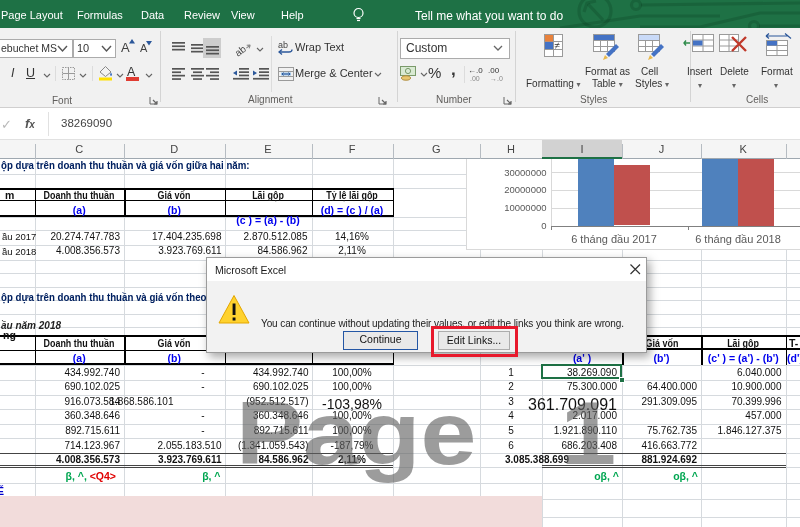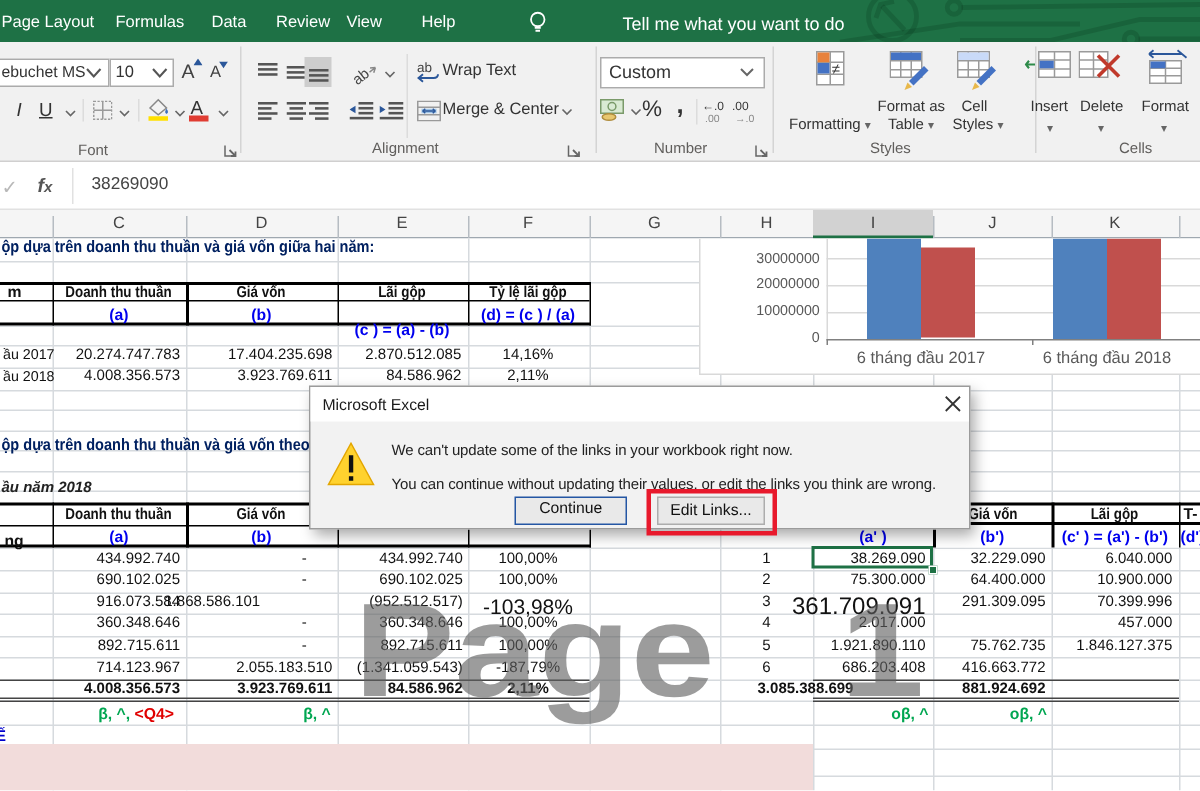--- a/index.html
+++ b/index.html
@@ -404,21 +404,21 @@
 <div class="a" style="left:272.0px;top:86.8px;width:160px;text-align:center;font-size:10px;color:#111;">2,11%</div>
 <div class="a" style="left:1px;top:132.5px;font-size:11px;font-weight:bold;color:#002060;white-space:nowrap;transform:scaleX(0.88);transform-origin:0 50%;">ộp dựa trên doanh thu thuần và giá vốn theo từng tháng:</div>
 <div class="a" style="left:1px;top:161.0px;font-size:10px;font-weight:bold;font-style:italic;color:#222;">ầu năm 2018</div>
 <div class="a" style="left:0;top:176.5px;width:394.0px;height:30.3px;border-top:2px solid #000;border-bottom:2px solid #000;box-sizing:border-box;background:#fff;"></div>
 <div class="a" style="left:0;top:191.5px;width:392.5px;height:1px;background:#000;"></div>
 <div class="a" style="left:34.5px;top:176.5px;width:1.5px;height:30.3px;background:#000;"></div>
 <div class="a" style="left:124px;top:176.5px;width:1.5px;height:30.3px;background:#000;"></div>
 <div class="a" style="left:224.5px;top:176.5px;width:1.5px;height:30.3px;background:#000;"></div>
 <div class="a" style="left:311.5px;top:176.5px;width:1.5px;height:30.3px;background:#000;"></div>
 <div class="a" style="left:392.5px;top:176.5px;width:1.5px;height:30.3px;background:#000;"></div>
-<div class="a" style="left:3px;top:196px;font-size:10.5px;font-weight:bold;color:#111;">ng</div>
+<div class="a" style="left:3px;top:170px;font-size:10.5px;font-weight:bold;color:#111;">ng</div>
 <div class="a" style="left:-0.75px;top:178.5px;width:160px;text-align:center;font-size:10.5px;font-weight:bold;color:#111;transform:scaleX(0.85);">Doanh thu thuần</div>
 <div class="a" style="left:94.25px;top:178.5px;width:160px;text-align:center;font-size:10.5px;font-weight:bold;color:#111;transform:scaleX(0.85);">Giá vốn</div>
 <div class="a" style="left:-0.75px;top:193.8px;width:160px;text-align:center;font-size:10.5px;font-weight:bold;color:#0000ee;">(a)</div>
 <div class="a" style="left:94.25px;top:193.8px;width:160px;text-align:center;font-size:10.5px;font-weight:bold;color:#0000ee;">(b)</div>
 <div class="a" style="left:-40px;top:208.1px;width:160px;text-align:right;font-size:10px;color:#111;">434.992.740</div>
 <div class="a" style="left:44.5px;top:208.1px;width:160px;text-align:right;font-size:10px;color:#111;">-</div>
 <div class="a" style="left:148.5px;top:208.1px;width:160px;text-align:right;font-size:10px;color:#111;">434.992.740</div>
 <div class="a" style="left:272.0px;top:208.1px;width:160px;text-align:center;font-size:10px;color:#111;">100,00%</div>
 <div class="a" style="left:-40px;top:222.7px;width:160px;text-align:right;font-size:10px;color:#111;">690.102.025</div>
 <div class="a" style="left:44.5px;top:222.7px;width:160px;text-align:right;font-size:10px;color:#111;">-</div>
@@ -457,21 +457,20 @@
 <div class="a" style="left:785.5px;top:176.5px;width:1.5px;height:30.3px;background:#000;"></div>
 <div class="a" style="left:581.5px;top:178.5px;width:160px;text-align:center;font-size:10.5px;font-weight:bold;color:#111;transform:scaleX(0.85);">Giá vốn</div>
 <div class="a" style="left:663.25px;top:178.5px;width:160px;text-align:center;font-size:10.5px;font-weight:bold;color:#111;transform:scaleX(0.85);">Lãi gộp</div>
 <div class="a" style="left:789px;top:178.5px;font-size:10.5px;font-weight:bold;color:#111;">T-</div>
 <div class="a" style="left:502.0px;top:193.8px;width:160px;text-align:center;font-size:10.5px;font-weight:bold;color:#0000ee;">(a' )</div>
 <div class="a" style="left:581.5px;top:193.8px;width:160px;text-align:center;font-size:10.5px;font-weight:bold;color:#0000ee;">(b')</div>
 <div class="a" style="left:663.25px;top:193.8px;width:160px;text-align:center;font-size:10.5px;font-weight:bold;color:#0000ee;">(c' ) = (a') - (b')</div>
 <div class="a" style="left:787px;top:193.8px;font-size:10.5px;font-weight:bold;color:#0000ee;">(d')</div>
 <div class="a" style="left:431.0px;top:208.1px;width:160px;text-align:center;font-size:10px;color:#111;">1</div>
 <div class="a" style="left:457px;top:208.1px;width:160px;text-align:right;font-size:10px;color:#111;">38.269.090</div>
-<div class="a" style="left:537px;top:208.1px;width:160px;text-align:right;font-size:10px;color:#111;">32.229.090</div>
 <div class="a" style="left:621.5px;top:208.1px;width:160px;text-align:right;font-size:10px;color:#111;">6.040.000</div>
 <div class="a" style="left:431.0px;top:222.7px;width:160px;text-align:center;font-size:10px;color:#111;">2</div>
 <div class="a" style="left:457px;top:222.7px;width:160px;text-align:right;font-size:10px;color:#111;">75.300.000</div>
 <div class="a" style="left:537px;top:222.7px;width:160px;text-align:right;font-size:10px;color:#111;">64.400.000</div>
 <div class="a" style="left:621.5px;top:222.7px;width:160px;text-align:right;font-size:10px;color:#111;">10.900.000</div>
 <div class="a" style="left:431.0px;top:237.3px;width:160px;text-align:center;font-size:10px;color:#111;">3</div>
 <div class="a" style="left:457px;top:237.3px;width:160px;text-align:right;font-size:16px;color:#111;">361.709.091</div>
 <div class="a" style="left:537px;top:237.3px;width:160px;text-align:right;font-size:10px;color:#111;">291.309.095</div>
 <div class="a" style="left:621.5px;top:237.3px;width:160px;text-align:right;font-size:10px;color:#111;">70.399.996</div>
 <div class="a" style="left:431.0px;top:251.9px;width:160px;text-align:center;font-size:10px;color:#111;">4</div>
@@ -500,17 +499,16 @@
 <div class="a" style="left:0;top:0;width:439px;height:22.5px;background:#fff;"></div>
 <div class="a" style="left:8px;top:6px;font-size:10.5px;color:#1a1a1a;">Microsoft Excel</div>
 <svg class="a" style="left:423px;top:6px" width="11" height="11">
       <path d="M0.5 0.5 L10 10 M10 0.5 L0.5 10" stroke="#333" stroke-width="1.2"></path>
     </svg>
 <svg class="a" style="left:11px;top:36px" width="32" height="31">
       <path d="M16 1.5 L31 29 L1 29 Z" fill="#ffd22e" stroke="#e3a600" stroke-width="1"></path>
       <rect x="14.6" y="9.5" width="2.9" height="11.5" fill="#111"></rect>
       <rect x="14.6" y="23.5" width="2.9" height="3" fill="#111"></rect>
     </svg>
-<div class="a" style="left:54px;top:37px;font-size:10px;letter-spacing:-0.1px;color:#222;white-space:nowrap;">We can't update some of the links in your workbook right now.</div>
 <div class="a" style="left:54px;top:60px;font-size:10px;letter-spacing:-0.1px;color:#222;white-space:nowrap;">You can continue without updating their values, or edit the links you think are wrong.</div>
 <div class="a" style="left:136px;top:72.5px;width:75px;height:19px;background:#e9e9e9;border:1.5px solid #2456a4;box-sizing:border-box;text-align:center;font-size:10.5px;color:#111;line-height:15.5px;">Continue</div>
 <div class="a" style="left:231px;top:72.5px;width:72px;height:19px;background:#e9e9e9;border:1px solid #adadad;box-sizing:border-box;text-align:center;font-size:10.5px;color:#111;line-height:16.5px;">Edit Links...</div>
 </div>
 <div class="a" style="left:430.5px;top:326px;width:87px;height:30.5px;border:3.5px solid #e8192c;box-sizing:border-box;z-index:50;"></div>
 </body></html>

